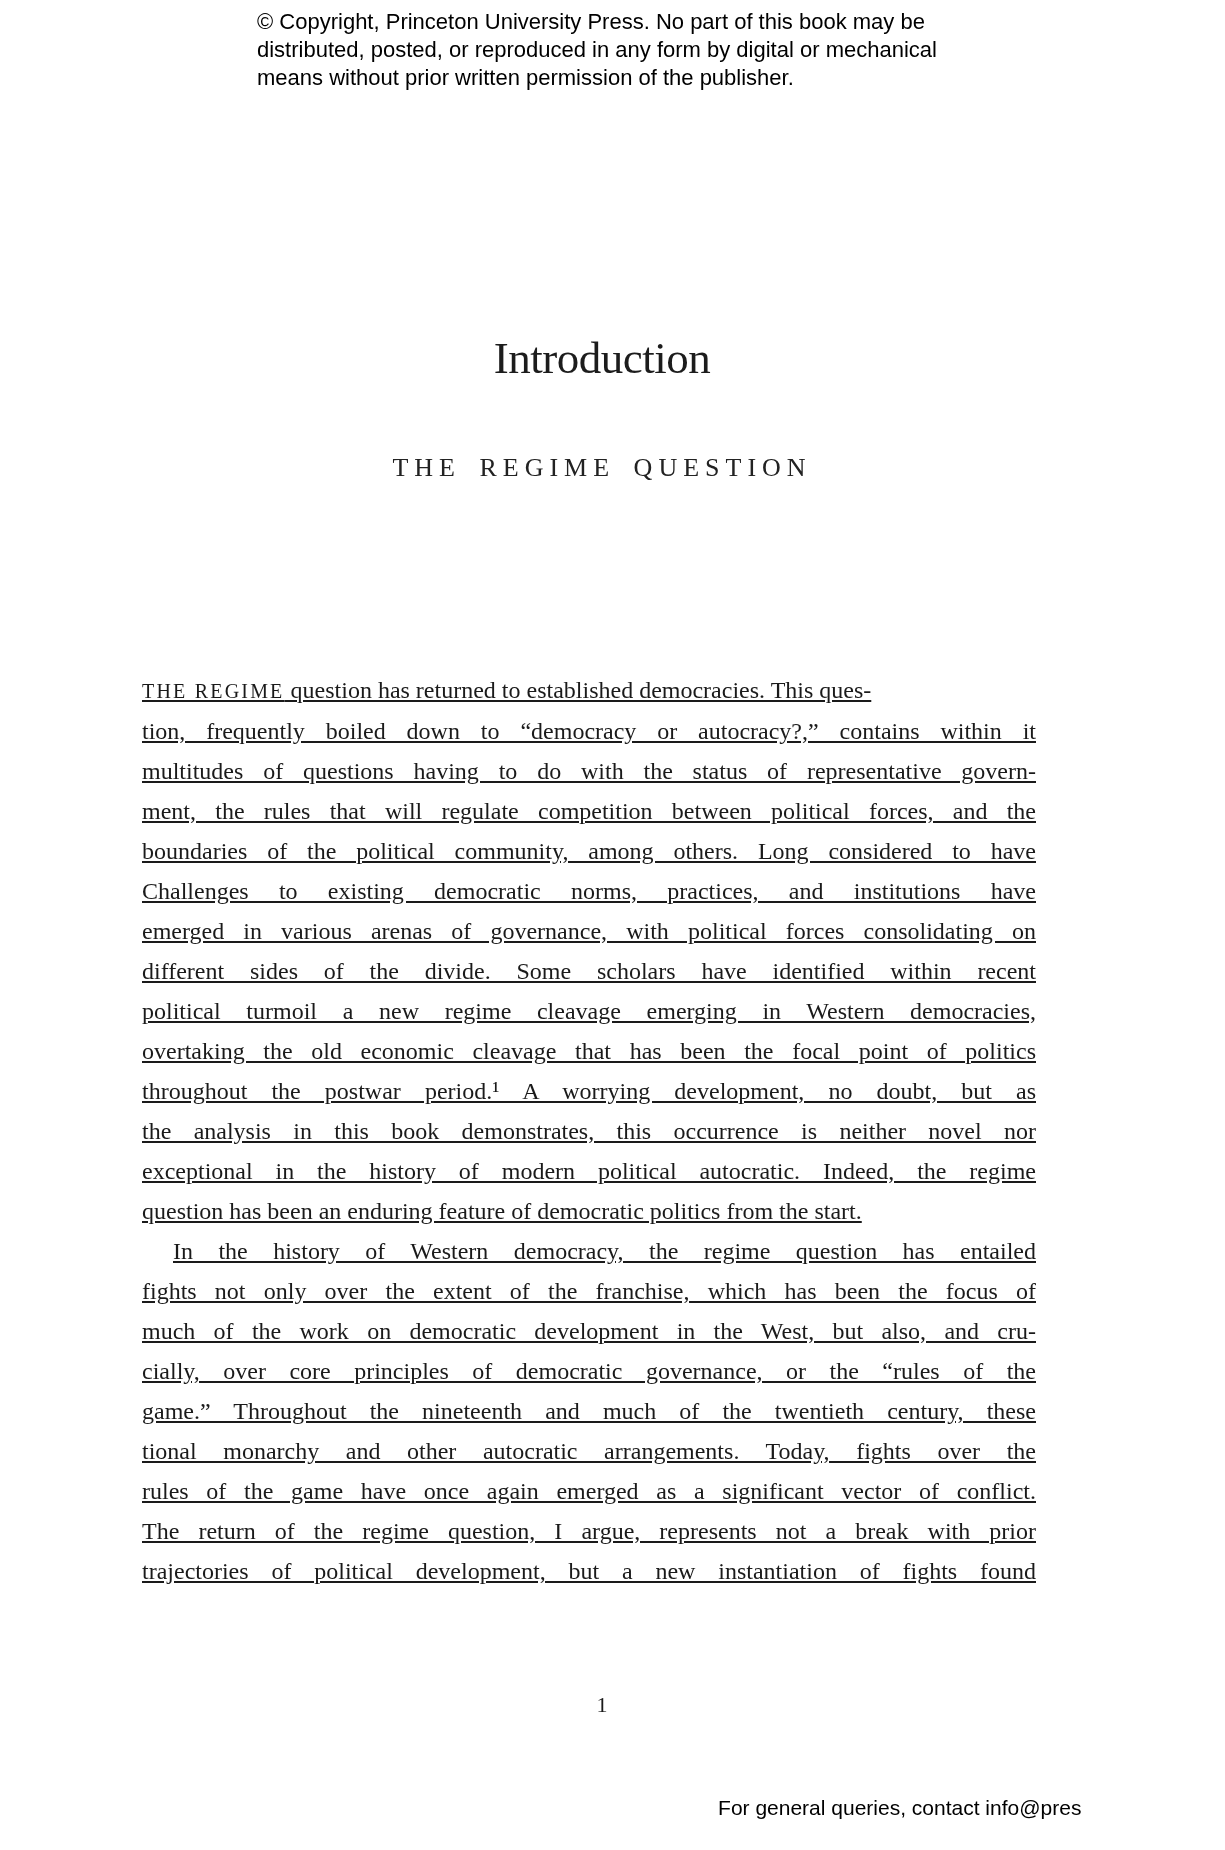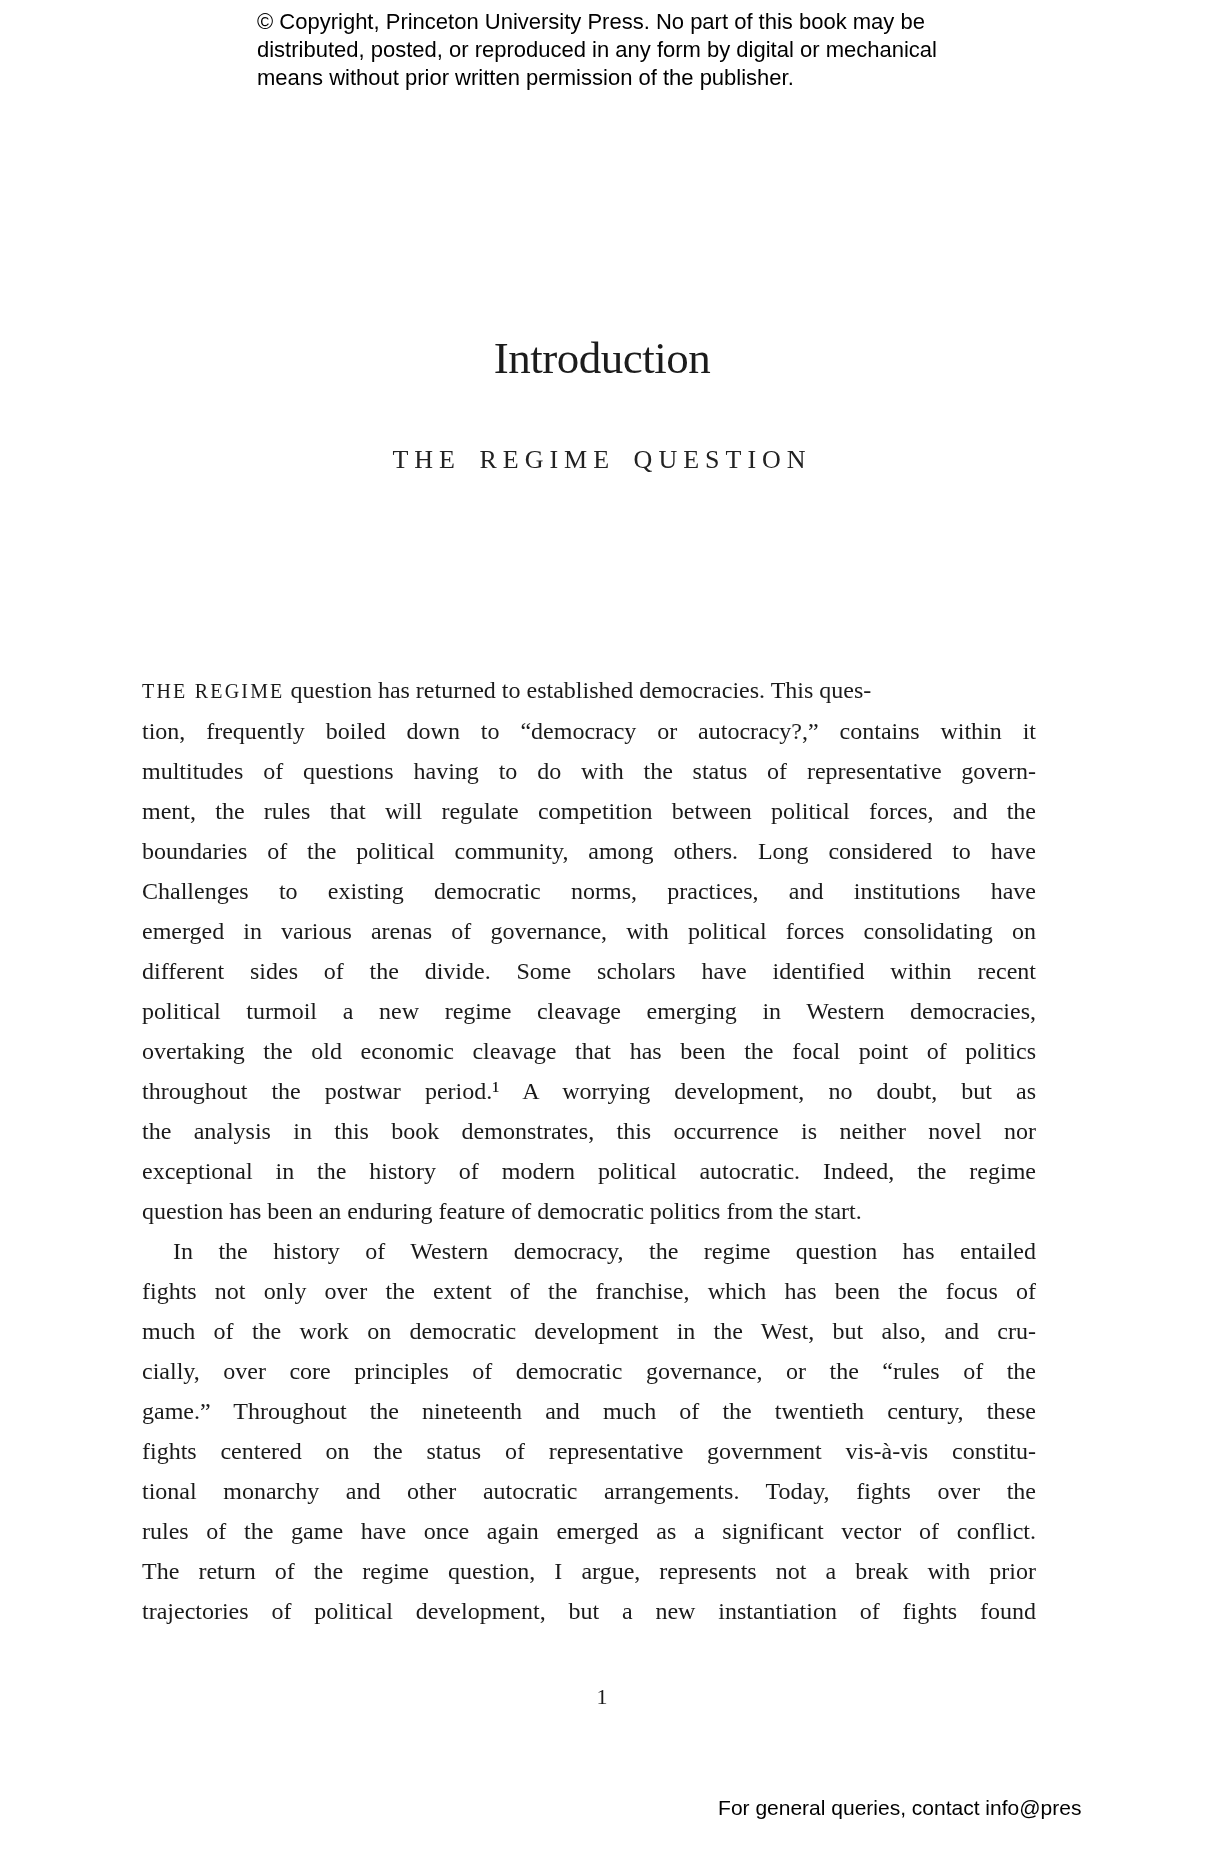--- a/index.html
+++ b/index.html
@@ -24,20 +24,21 @@
     font-size: 22px;
     line-height: 28px;
     color: #000000;
   }
   
   .head-col {
     position: absolute;
     left: 142px;
     width: 920px;
     text-align: center;
+    margin-top: 8px;
   }
   .title {
     top: 336px;
     font-family: "Liberation Serif", "DejaVu Serif", serif;
     font-weight: 400;
     font-size: 45px;
     line-height: 1;
     letter-spacing: -0.5px;
     color: #1c1c1c;
     margin: 0;
@@ -60,20 +61,21 @@
     font-family: "Liberation Serif", "DejaVu Serif", serif;
     font-size: 24px;
     line-height: 40px;
     color: #1a1a1a;
   }
   .para { margin: 0; }
   .line {
     text-align: justify;
     text-align-last: justify;
     text-justify: inter-word;
+    text-decoration: underline;
   }
   .p1 .line:last-child { text-align-last: left; }
   .p2 .line:first-child { text-indent: 31px; }
   .smallcaps {
     font-size: 20px;
     letter-spacing: 2.2px;
   }
   .page-number {
     top: 1684px;
     font-family: "Liberation Serif", "DejaVu Serif", serif;
@@ -128,21 +130,20 @@
         <div class="line">the analysis in this book demonstrates, this occurrence is neither novel nor</div>
         <div class="line">exceptional in the history of modern political autocratic. Indeed, the regime</div>
         <div class="line">question has been an enduring feature of democratic politics from the start.</div>
       </div>
     <div class="para p2">
         <div class="line">In the history of Western democracy, the regime question has entailed</div>
         <div class="line">fights not only over the extent of the franchise, which has been the focus of</div>
         <div class="line">much of the work on democratic development in the West, but also, and cru-</div>
         <div class="line">cially, over core principles of democratic governance, or the “rules of the</div>
         <div class="line">game.” Throughout the nineteenth and much of the twentieth century, these</div>
-        <div class="line">fights centered on the status of representative government vis-à-vis constitu-</div>
         <div class="line">tional monarchy and other autocratic arrangements. Today, fights over the</div>
         <div class="line">rules of the game have once again emerged as a significant vector of conflict.</div>
         <div class="line">The return of the regime question, I argue, represents not a break with prior</div>
         <div class="line">trajectories of political development, but a new instantiation of fights found</div>
       </div>
   </div>
 
   <div class="page-number head-col">1</div>
 
   <div class="footer">For general queries, contact info@press.princeton.edu</div>

